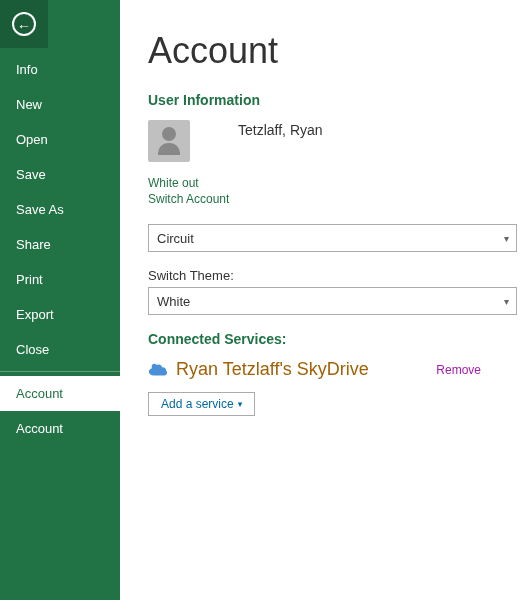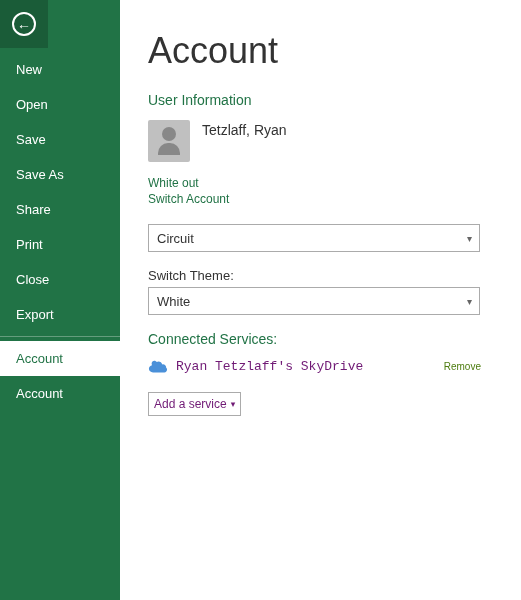--- a/index.html
+++ b/index.html
@@ -82,28 +82,29 @@
       font-size: 36px;
       font-weight: 300;
       color: #333;
       margin-bottom: 20px;
     }
 
     .section-title {
       font-size: 14px;
       color: #217346;
       margin-bottom: 12px;
-      font-weight: 400;
+      font-weight: 700;
     }
 
     
     .user-info-section {
       display: flex;
       align-items: flex-start;
       margin-bottom: 14px;
+      gap: 36px;
     }
 
     .avatar {
       width: 42px;
       height: 42px;
       background: #c0c0c0;
       border-radius: 2px;
       display: flex;
       align-items: center;
       justify-content: center;
@@ -159,21 +160,21 @@
 
     .form-label {
       font-size: 13px;
       color: #333;
       margin-bottom: 4px;
       display: block;
     }
 
     .dropdown-wrapper {
       position: relative;
-      width: 332px;
+      width: 369px;
     }
 
     .dropdown {
       width: 100%;
       padding: 4px 28px 4px 8px;
       font-size: 13px;
       border: 1px solid #ababab;
       background: #fff;
       color: #333;
       appearance: none;
@@ -210,67 +211,67 @@
       display: flex;
       align-items: center;
     }
 
     .skydrive-icon {
       display: flex;
       align-items: center;
     }
 
     .service-name {
-      font-size: 13px;
-      color: #701a75;
+      font-size: 18px;
+      color: #a16207;
       flex: 1;
-      font-family: Liberation Mono, monospace;
     }
 
     .remove-link {
-      color: #4d7c0f;
-      font-size: 10px;
+      color: #a21caf;
+      font-size: 12px;
       text-decoration: none;
       cursor: pointer;
       margin-left: auto;
     }
 
     .add-service-btn {
       display: inline-flex;
       align-items: center;
-      padding: 4px 5px;
+      padding: 4px 12px;
       border: 1px solid #ababab;
       background: #fff;
       font-size: 12px;
-      color: #701a75;
-      cursor: pointer;
-      margin-top: 10px;
+      color: #0369a1;
+      cursor: pointer;
+      margin-top: 4px;
     }
 
     .add-service-arrow {
       margin-left: 4px;
       font-size: 9px;
     }
   </style>
 </head>
 <body>
 
 <div class="sidebar">
   <div class="back-button">
     <div class="back-arrow">←</div>
   </div>
   <div class="sidebar-nav">
+    <div class="sidebar-item">Info</div>
     <div class="sidebar-item">New</div>
     <div class="sidebar-item">Open</div>
     <div class="sidebar-item">Save</div>
     <div class="sidebar-item">Save As</div>
     <div class="sidebar-item">Share</div>
     <div class="sidebar-item">Print</div>
+    <div class="sidebar-item">Export</div>
     <div class="sidebar-item">Close</div>
-    <div class="sidebar-item">Export</div>
     <div class="sidebar-divider"></div>
     <div class="sidebar-item active">Account</div>
     <div class="sidebar-item">Account</div>
   </div>
 </div>
 
 <div class="main-content">
   <h1 class="page-title">Account</h1>
 
   <div class="section-title">User Information</div>

